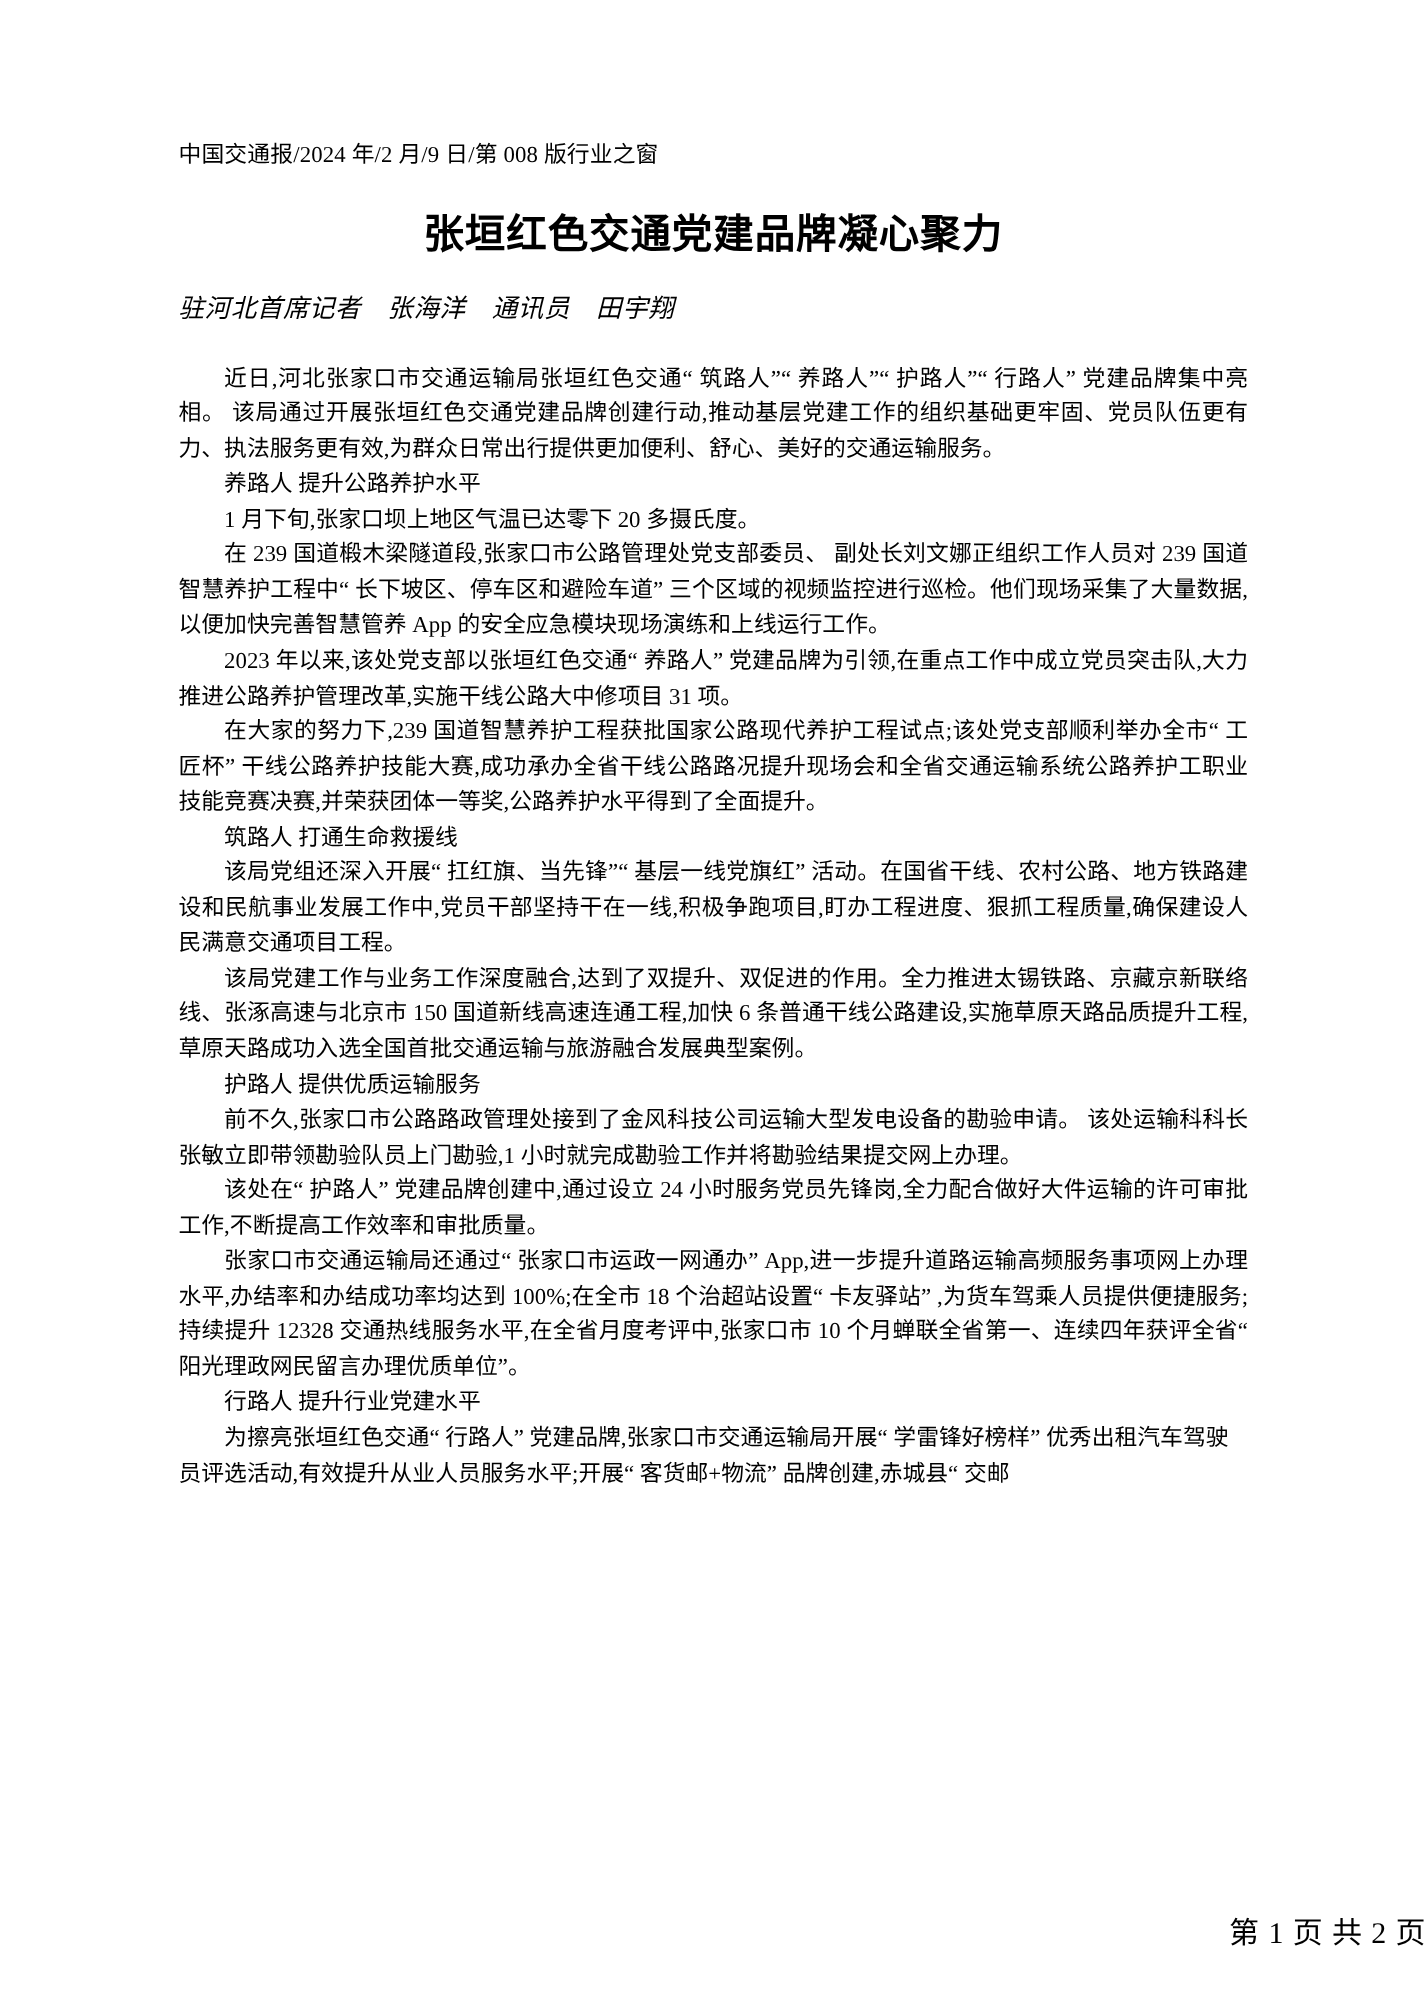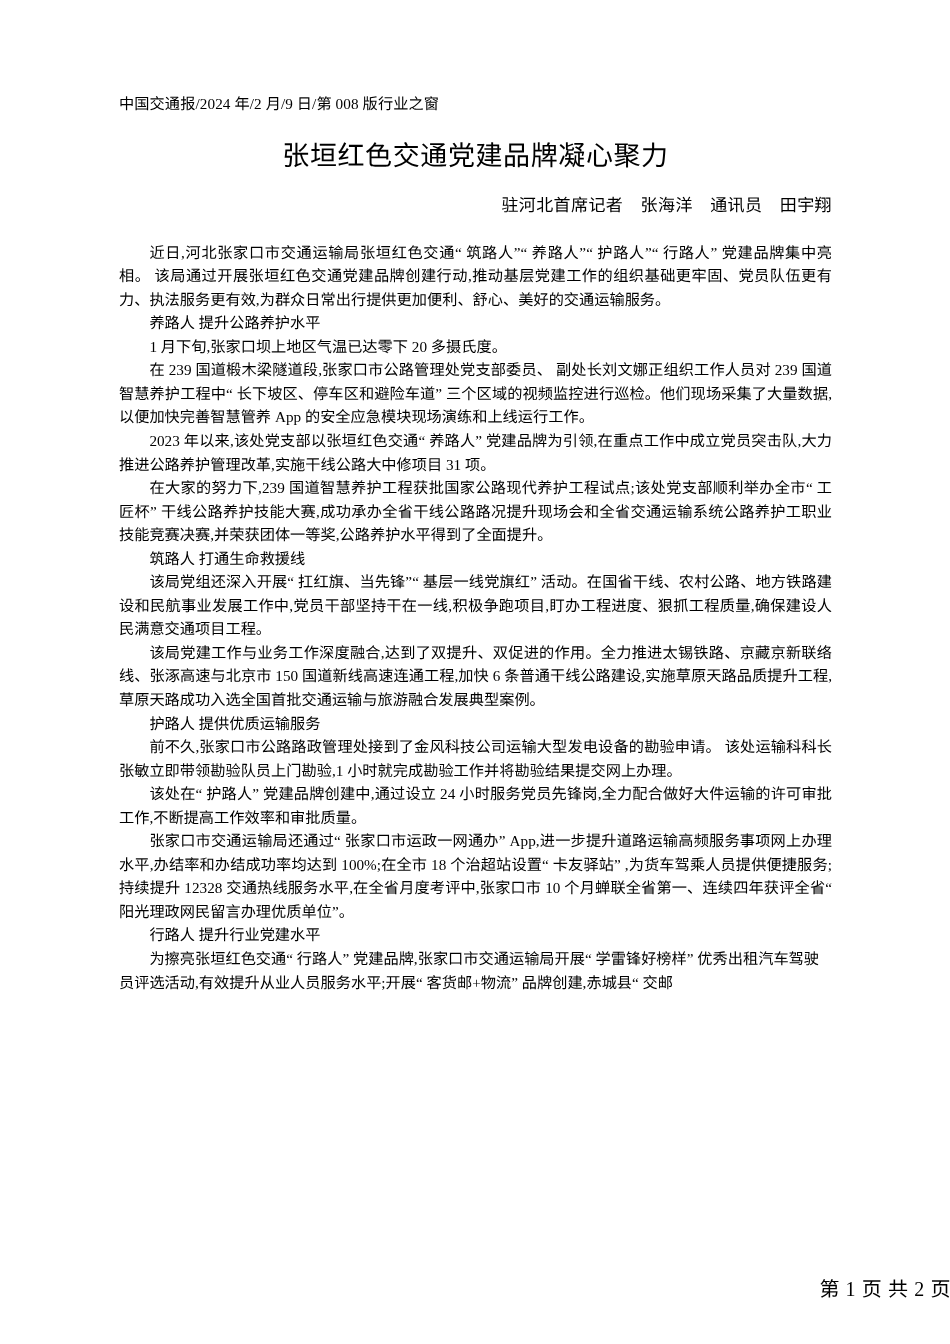--- a/index.html
+++ b/index.html
@@ -40,32 +40,33 @@
     text-align: left;
     margin: 0 0 0 0;
     width: 620px;
   }
 
   
   .article-title {
     margin: 22px 0 0 0;
     font-size: 27px;
     line-height: 36px;
-    font-weight: normal;
+    font-weight: bold;
     text-align: center;
     letter-spacing: 0.6px;
   }
 
   
   .byline {
     margin: 19px 0 0 0;
     font-size: 17px;
     line-height: 26px;
-    text-align: right;
+    text-align: left;
     letter-spacing: 0.4px;
+    font-style: italic;
   }
 
   
   .body-text {
     margin: 22px 0 0 0;
     font-size: 15.2px;
     line-height: 23.55px;
     text-align: justify;
     text-justify: inter-ideograph;
     letter-spacing: 0.02px;

